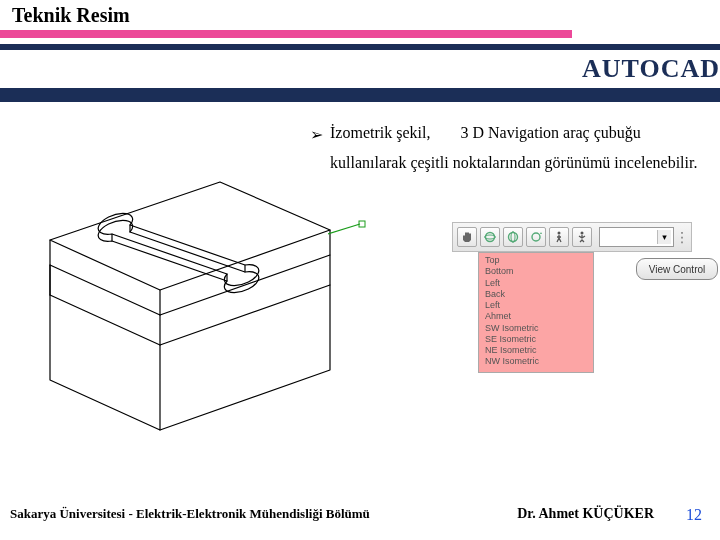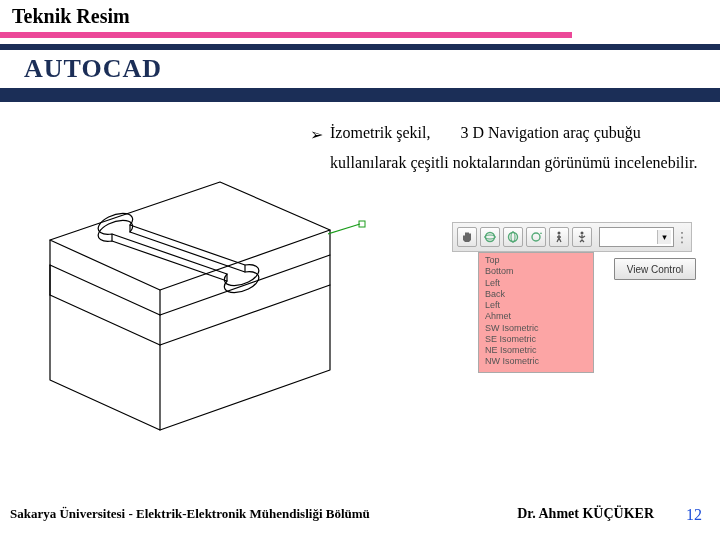--- a/index.html
+++ b/index.html
@@ -1,37 +1,37 @@
 <!DOCTYPE html>
 <html><head>
 <meta charset="utf-8">
 <style>
   * { box-sizing: border-box; margin: 0; padding: 0; }
   html, body { width: 720px; height: 540px; font-family: "Times New Roman", serif; background: #fff; color: #000; }
   .slide { position: relative; width: 720px; height: 540px; }
-  .header1 { position: absolute; left: 0; top: 0; width: 572px; height: 38px; border-bottom: 6px solid #ec4899; padding-left: 12px; display: flex; align-items: center; }
+  .header1 { position: absolute; left: 0; top: 0; width: 572px; height: 38px; border-bottom: 8px solid #ec4899; padding-left: 12px; display: flex; align-items: center; }
   .header1 span { font-weight: 700; font-size: 20px; }
   .header2-wrap { position: absolute; left: 0; top: 44px; width: 720px; }
   .header2-top { height: 6px; background: #1b2e57; }
-  .header2 { padding: 4px 0 4px 24px; }
+  .header2 { padding: 4px 0 4px 24px; text-align: right; }
   .header2 span { font-weight: 700; font-size: 26px; color: #1b2e57; letter-spacing: 1px; }
   .header2-bot { height: 14px; background: #1b2e57; }
   .bullet { position: absolute; left: 330px; top: 118px; width: 370px; font-size: 16px; line-height: 1.9; }
   .bullet .arrow { position: absolute; left: -20px; top: 2px; font-size: 16px; }
   .bullet b { font-weight: 400; margin-left: 26px; }
   .drawing { position: absolute; left: 20px; top: 170px; width: 340px; height: 270px; }
   .toolbar { position: absolute; left: 452px; top: 222px; width: 240px; height: 30px; border: 1px solid #bbb; background: linear-gradient(#f6f6f6,#e3e3e3); display: flex; align-items: center; padding: 2px 4px; gap: 3px; }
   .toolbar .btn { width: 20px; height: 20px; border: 1px solid #aaa; border-radius: 2px; background: linear-gradient(#fefefe,#e6e6e6); display:flex; align-items:center; justify-content:center; }
   .toolbar .btn svg { width:14px; height:14px; }
   .toolbar .dropdown { flex: 1; height: 20px; border: 1px solid #999; background: #fff; margin-left: 4px; display:flex; align-items:center; justify-content:flex-end; padding-right:2px; }
   .toolbar .dropdown .chev { width: 14px; height: 14px; background:#eee; border-left:1px solid #bbb; display:flex; align-items:center; justify-content:center; font-size:9px; }
   .toolbar .grip { width: 10px; height:20px; display:flex; align-items:center; justify-content:center; color:#777; font-size:14px; }
   .viewlist { position: absolute; left: 478px; top: 252px; width: 116px; border: 1px solid #aaa; background: #fca5a5; font-family: Arial, sans-serif; font-size: 9px; color: #555; line-height: 1.25; padding: 2px 6px 4px 6px; }
   .viewlist div { white-space: nowrap; }
-  .viewcontrol { position: absolute; left: 614px; top: 258px; width: 82px; height: 22px; border: 1px solid #888; border-radius: 1px; background: linear-gradient(#fbfbfb,#e2e2e2); font-family: Arial, sans-serif; font-size: 10px; color: #333; display:flex; align-items:center; justify-content:center; }
+  .viewcontrol { position: absolute; left: 636px; top: 258px; width: 82px; height: 22px; border: 1px solid #888; border-radius: 9px; background: linear-gradient(#fbfbfb,#e2e2e2); font-family: Arial, sans-serif; font-size: 10px; color: #333; display:flex; align-items:center; justify-content:center; }
   .y-axis { position: absolute; left: 328px; top: 220px; }
   .footer { position: absolute; left: 0; bottom: 16px; width: 720px; display: flex; align-items: flex-start; padding: 0 18px 0 10px; }
   .footer .uni { font-weight: 700; font-size: 13px; }
   .footer .spacer { flex: 1; }
   .footer .author { font-weight: 700; font-size: 14px; margin-right: 32px; }
   .footer .page { font-size: 16px; color: #1d4ed8; }
 </style>
 </head>
 <body>
 

